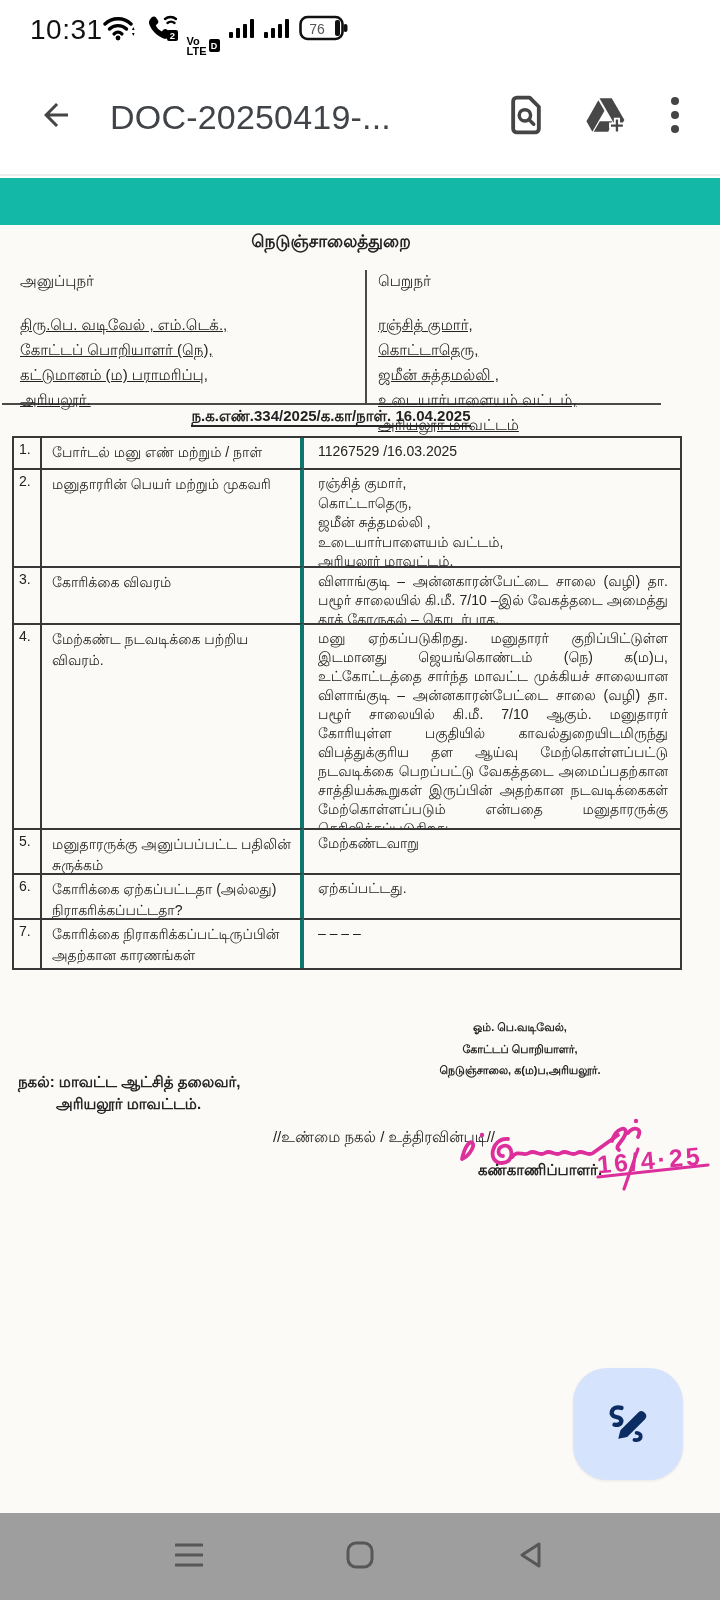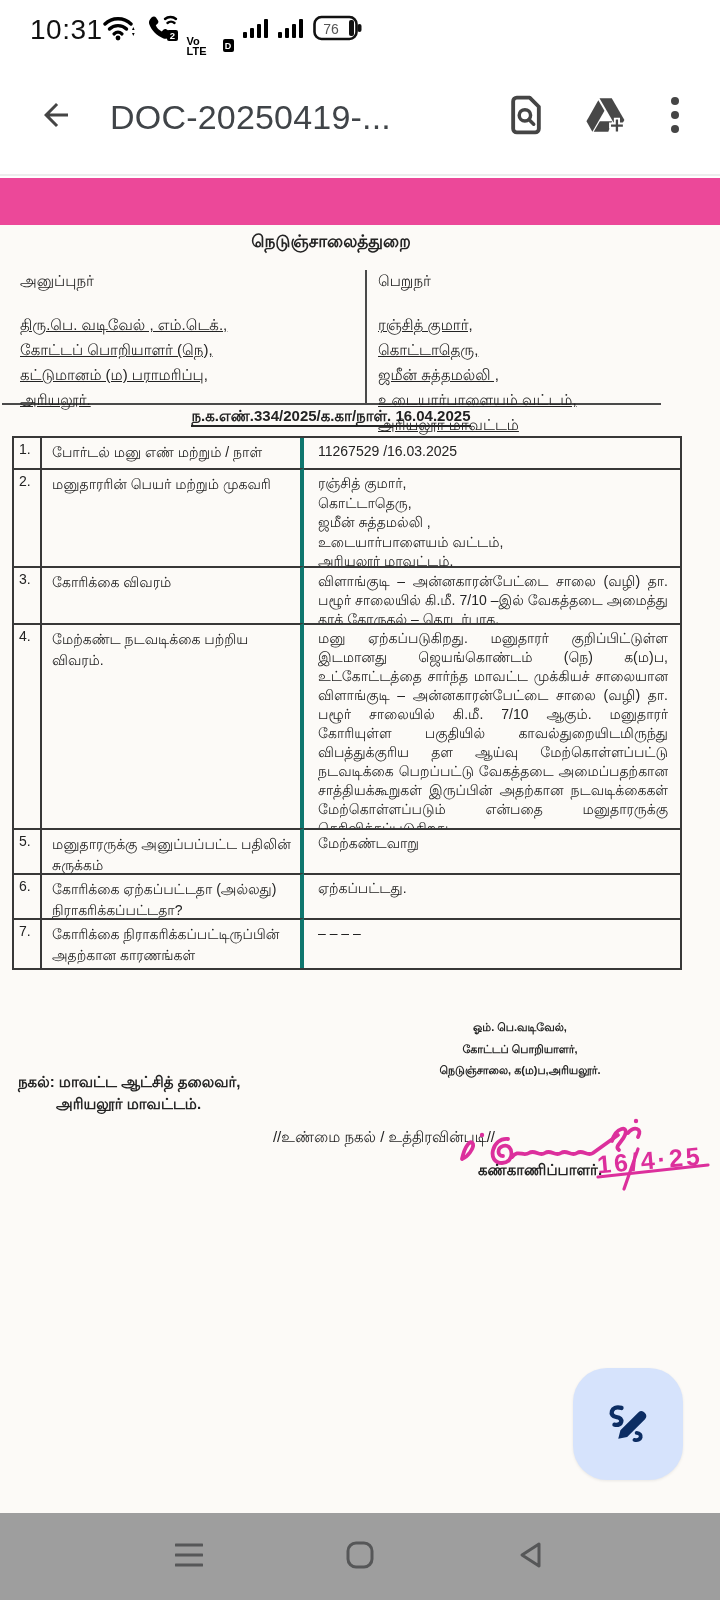--- a/index.html
+++ b/index.html
@@ -4,33 +4,33 @@
 <style>
   * { margin:0; padding:0; box-sizing:border-box; }
   html,body { background:#ffffff; }
   body { font-family:"Liberation Sans","DejaVu Sans",sans-serif; }
   .screen { position:relative; width:720px; height:1600px; background:#ffffff; overflow:hidden; }
 
   
   .status-bar { position:absolute; top:0; left:0; width:720px; height:60px; display:flex; align-items:center; padding:0 14px 0 30px; }
   .status-time { font-size:28px; color:#111; font-weight:500; letter-spacing:.5px; }
   .status-icons { display:flex; align-items:center; gap:9px; }
-  .volte-wrap { display:flex; align-items:center; gap:16px;margin-top:31px; }
+  .volte-wrap { display:flex; align-items:center; gap:2px;margin-top:31px; }
   .volte-txt { font-size:11px; line-height:10px; font-weight:bold; color:#000; text-align:left; }
   .volte-box { width:11px; height:13px; background:#000; border-radius:2px; color:#fff; font-size:9px; font-weight:bold; display:flex; align-items:center; justify-content:center; }
 
   
   .app-bar { position:absolute; top:60px; left:0; width:720px; height:116px; background:#fff; display:flex; align-items:center; padding:0 28px 0 34px; border-bottom:2px solid #ededed; }
   .back-btn { width:44px; height:44px; display:flex; align-items:center; justify-content:center; flex:0 0 auto; }
   .app-title { margin-left:32px; font-size:34px; color:#404448; letter-spacing:.2px; white-space:nowrap; overflow:hidden; }
   .app-actions { margin-left:auto; display:flex; align-items:center; }
   .icon-btn { width:56px; height:56px; display:flex; align-items:center; justify-content:center; margin-left:24px; }
 
   
-  .doc-viewport { position:absolute; top:178px; left:0; width:720px; height:1335px; background:#ec4899;padding-left:36px; }
+  .doc-viewport { position:absolute; top:178px; left:0; width:720px; height:1335px; background:#14b8a6;padding-left:36px; }
   .sheet { position:absolute; top:47px; left:0; width:720px; height:1288px; background:#fcfaf7; color:#232323; font-weight:500; }
   .dept-title { position:absolute; top:7px; left:0; width:662px; text-align:center; font-size:17px; font-weight:bold; }
   .header-block { position:absolute; top:45px; left:0; width:662px; height:134px; }
   .hb-vline { position:absolute; left:365px; top:0; width:2px; height:134px; background:#4a4a4a; }
   .hb-hline { position:absolute; left:2px; top:133px; width:659px; height:2px; background:#4a4a4a; }
   .hb-col { position:absolute; top:2px; font-size:15px; }
   .hb-from { left:20px; width:330px; }
   .hb-to { left:378px; width:280px; }
   .hb-label { margin-bottom:20px; }
   .hb-lines { white-space:pre-line; line-height:25px;text-decoration:underline; }

